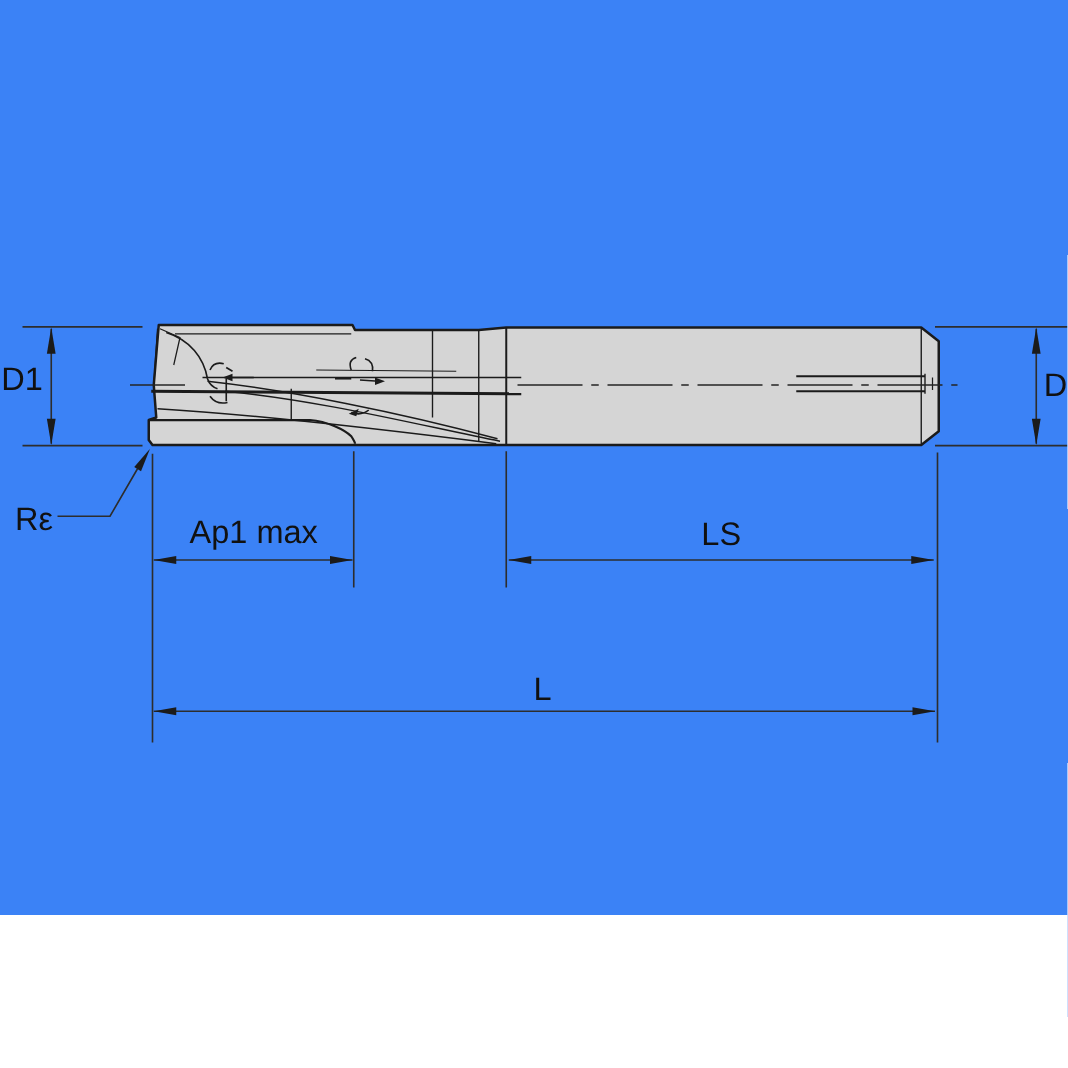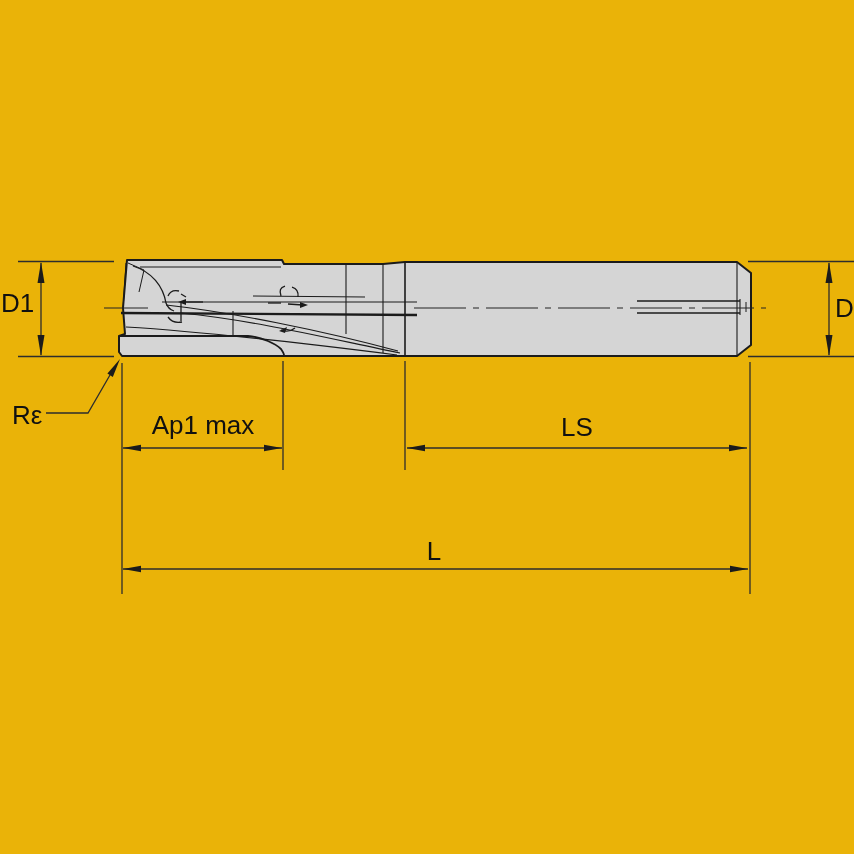--- a/index.html
+++ b/index.html
@@ -5,22 +5,22 @@
   html, body {
     margin: 0;
     padding: 0;
     background: #ffffff;
     width: 854px;
     height: 854px;
     overflow: hidden;
   }
   .drawing-stage {
     width: 854px;
-    height: 854px;
-    background: #eab308;
+    height: 732px;
+    background: #3b82f6;
     text-align: right;
   }
   svg text {
     font-family: "Liberation Sans", "DejaVu Sans", sans-serif;
     font-size: 26px;
     fill: #111111;
   }
   .outline       { stroke: #1b1b1b; fill: none; }
   .tool-fill     { fill: #d5d5d5; stroke: #1b1b1b; stroke-width: 2; stroke-linejoin: round; }
   .dim-line      { stroke: #2d2d2d; stroke-width: 1.3; fill: none; }

